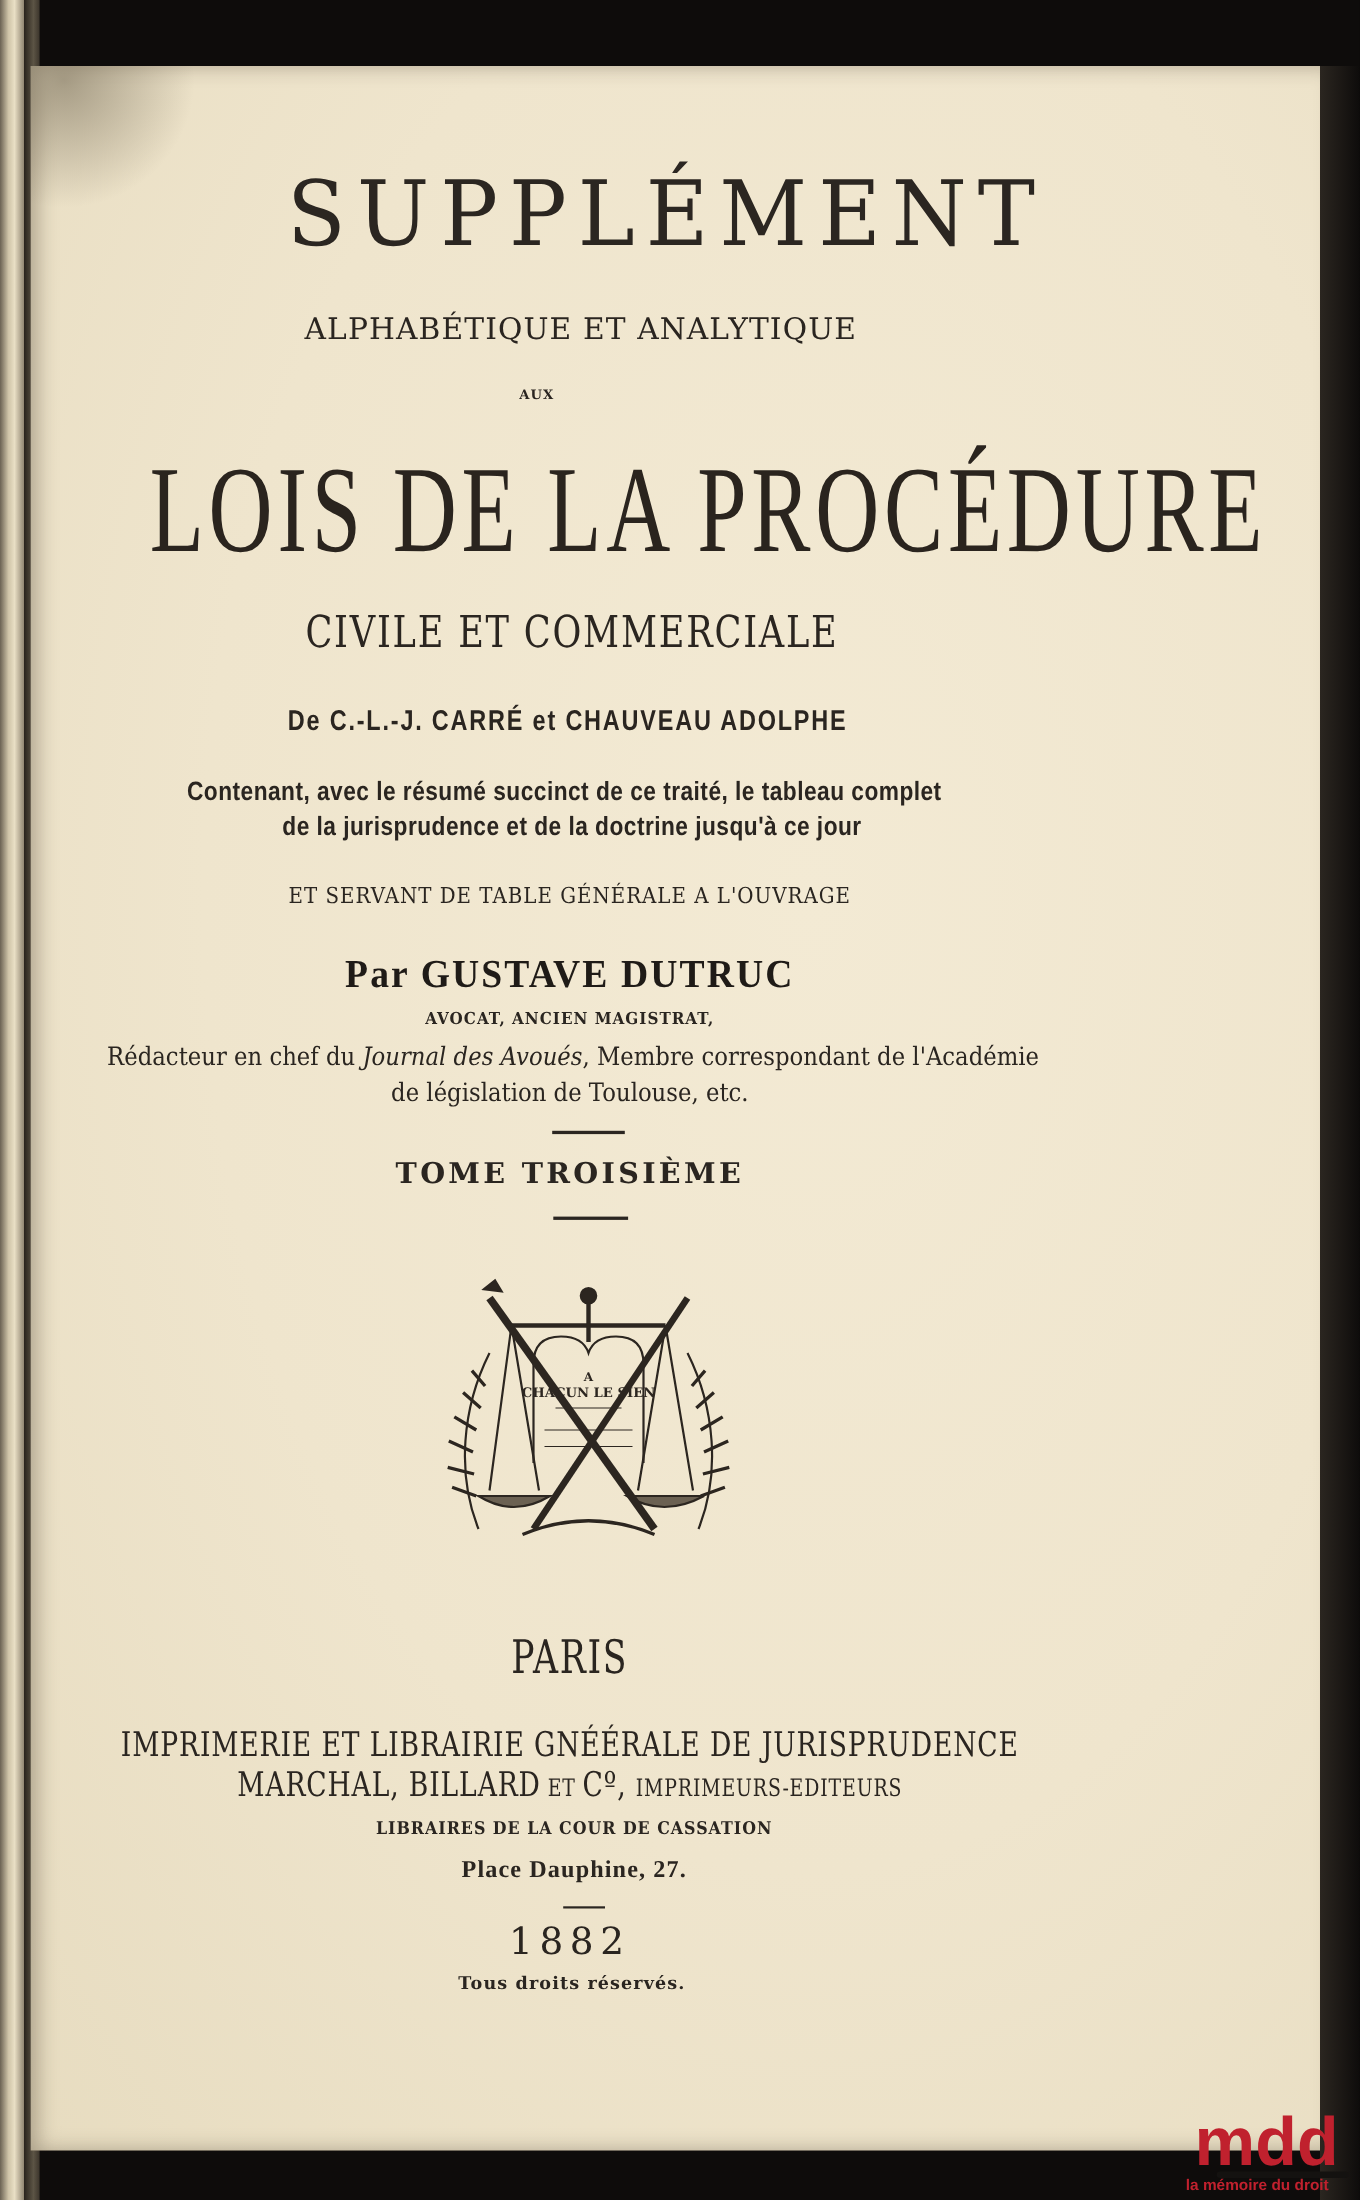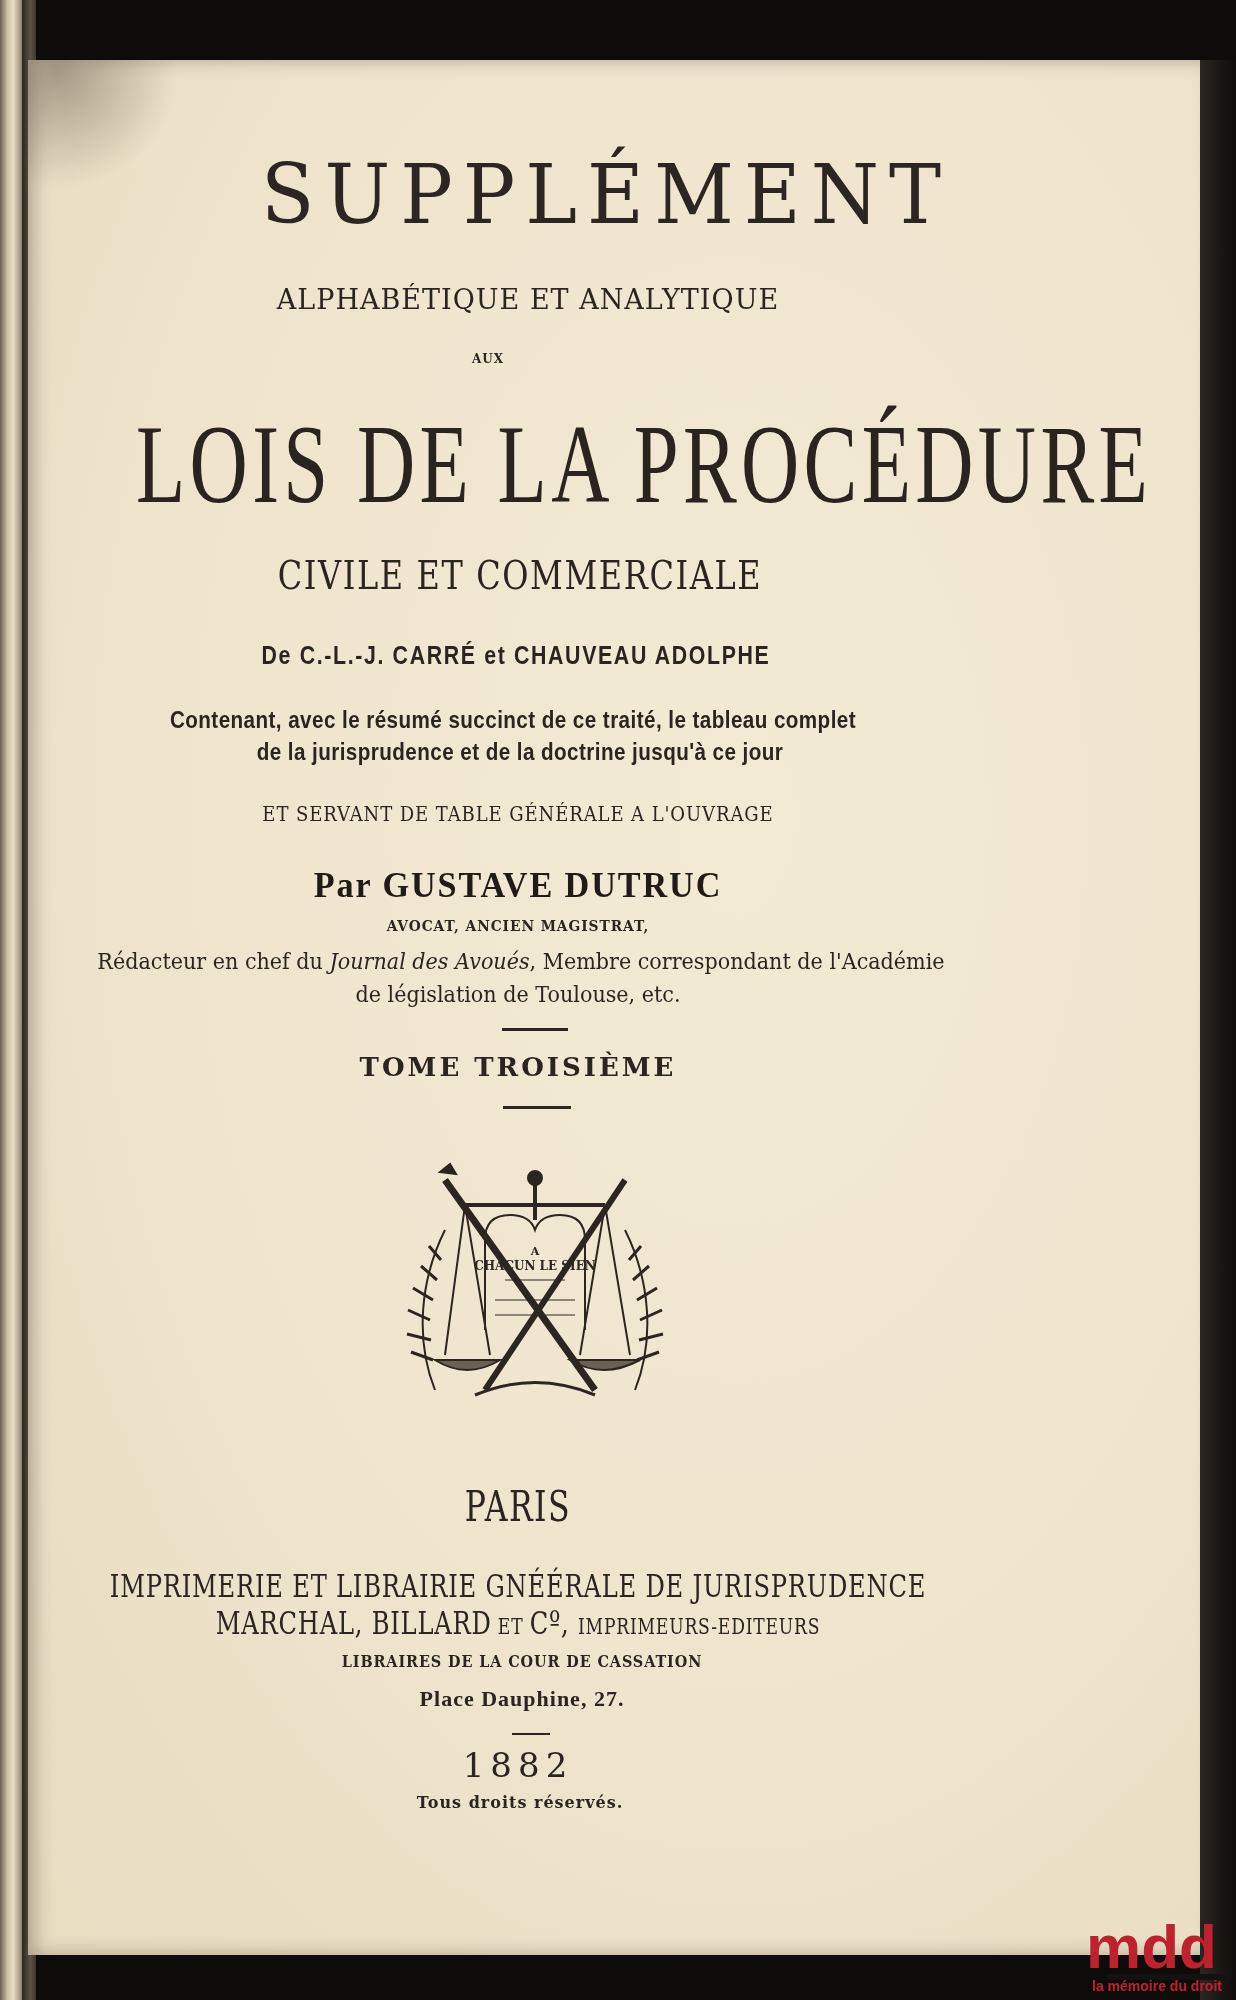--- a/index.html
+++ b/index.html
@@ -54,21 +54,21 @@
     .emblem { position: absolute; left: 395px; top: 1160px; width: 280px; height: 250px; }
     .paris { top: 1482px; left: -100px; font-size: 42px; transform: scaleX(0.75); letter-spacing: 2px; }
     .imprimerie { top: 1568px; left: -100px; font-size: 31px; transform: scaleX(0.78); letter-spacing: 1px; }
     .marchal { top: 1605px; left: -100px; font-size: 31px; transform: scaleX(0.78); letter-spacing: 1px; }
     .marchal .sc { font-size: 22px; }
     .libraires { top: 1652px; left: -96px; font-size: 16px; font-weight: bold; letter-spacing: 1px; transform: scaleX(0.9); }
     .place { top: 1686px; left: -96px; font-family: "Liberation Serif", serif; font-weight: 900; font-size: 22px; letter-spacing: 1px; }
     .year { top: 1745px; left: -100px; font-size: 34px; letter-spacing: 6px; }
     .droits { top: 1793px; left: -98px; font-size: 16px; font-weight: bold; letter-spacing: 1px; }
     .logo { position: absolute; left: 1078px; top: 1900px; width: 158px; height: 100px; }
-    .logo-text { position: absolute; left: 1078px; top: 1978px; width: 158px; text-align: center; font-family: "Liberation Sans", sans-serif; font-size: 14px; color: #c0212e; font-weight: bold; }
+    .logo-text { position: absolute; left: 1078px; top: 1978px; width: 158px; text-align: left; font-family: "Liberation Sans", sans-serif; font-size: 14px; color: #c0212e; font-weight: bold; }
   </style>
 </head>
 <body>
 
 <div class="spine"></div>
 <div class="spine-edge"></div>
 <div class="page"></div>
 <div class="right-shadow"></div>
 
 <div class="line title-supp">SUPPLÉMENT</div>

